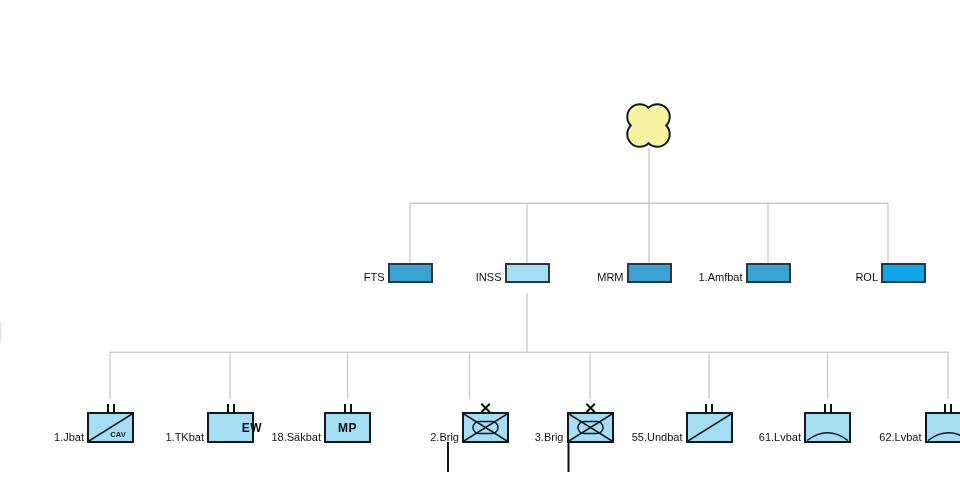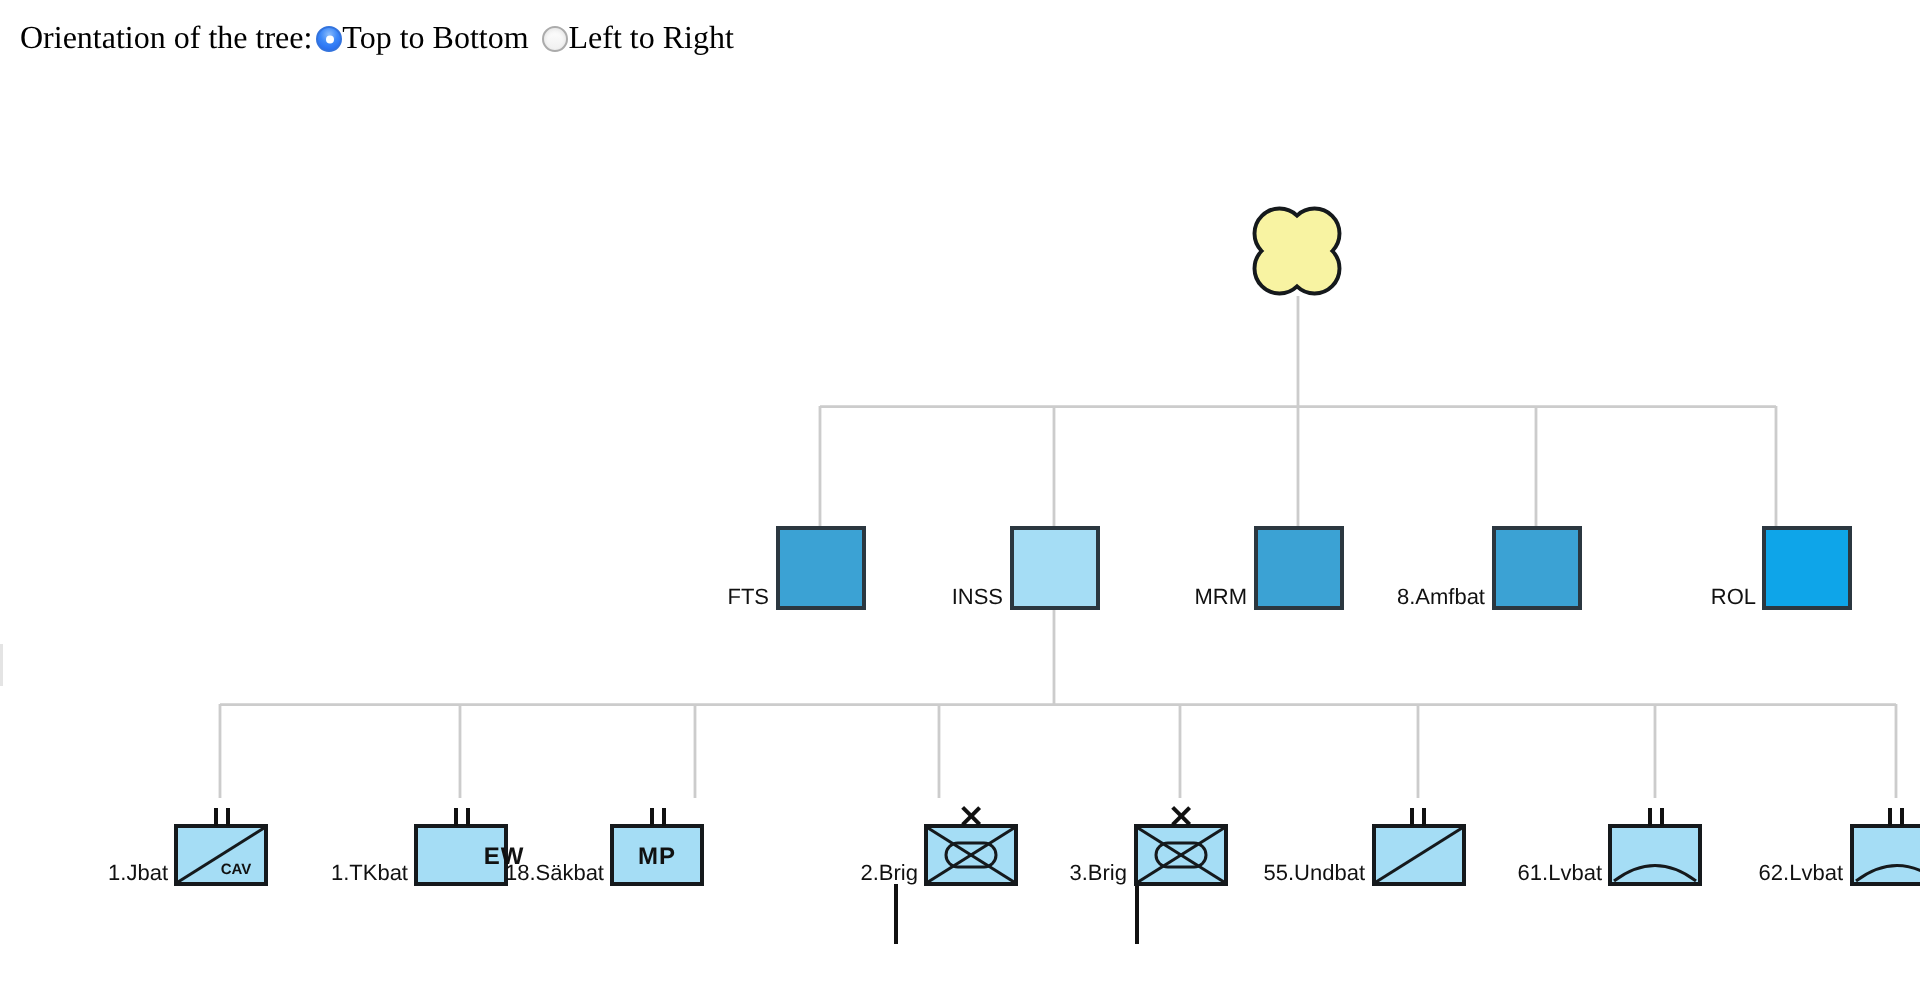--- a/index.html
+++ b/index.html
@@ -16,21 +16,21 @@
   .radio.on::after { content:""; position:absolute; width:4px; height:4px; background:#fff;
                border-radius:50%; left:50%; top:50%; transform:translate(-50%,-55%); }
   .radio.off { background:linear-gradient(#ffffff,#f0f0f0); border:1px solid #ababab;
                box-shadow:inset 0 1px 2px rgba(0,0,0,0.10); margin-left:7px; }
 
   
   .wires { position:absolute; left:0; top:0; }
 
   
   .unit { position:absolute; box-sizing:border-box; border:2px solid #2b3740; }
-  .u-row2 { width:45px; height:42px;padding-left:16px; }
+  .u-row2 { width:45px; height:20px;padding-left:16px; }
   .u-row3 { width:47px; height:31px; border-color:#15191c; }
   .nlabel { position:absolute; right:calc(100% + 5px); bottom:-2px;
             font:11px "Liberation Sans", sans-serif; color:#111; white-space:nowrap; }
   .sym { position:absolute; left:0; top:0; }
   .symtext { width:100%; height:100%; display:flex; align-items:center; justify-content:center;
              font:bold 12px "Liberation Sans", sans-serif; color:#111; letter-spacing:.5px; }
 
   
   .echelon { position:absolute; bottom:calc(100% + 1px); left:50%; transform:translateX(-50%);
              display:flex; align-items:flex-end; }
@@ -41,23 +41,20 @@
   .ech-x i:first-child { transform:translate(-50%,-50%) rotate(45deg); }
   .ech-x i:last-child  { transform:translate(-50%,-50%) rotate(-45deg); }
 
   .rootnode { position:absolute; left:626px; top:103px; width:45px; height:45px; }
 </style>
 </head>
 <body>
 
 <div class="stage">
 
-  <div class="controls">
-    <span>Orientation of the tree:</span><span class="radio on"></span><span>Top to Bottom</span><span class="radio off"></span><span>Left to Right</span>
-  </div>
 
   <svg class="wires" width="960" height="500">
     <rect x="0" y="322" width="1.5" height="21" fill="#e4e4e4"></rect>
     <path d="M649 148 V204 M410 203.3 H888 M410 203 V263 M527 203 V263 M649 203 V263 M768 203 V263 M888 203 V263" fill="none" stroke="#cccccc" stroke-width="1.4"></path>
     <path d="M527 293 V352.3 M110 352.3 H948 M110 352 V399 M230 352 V399 M347.5 352 V399 M469.5 352 V399 M590 352 V399 M709 352 V399 M827.5 352 V399 M948 352 V399" fill="none" stroke="#cccccc" stroke-width="1.4"></path>
     <path d="M448 442 V472 M568.5 442 V472" fill="none" stroke="#111" stroke-width="2"></path>
   </svg>
 
   <div class="rootnode">
     <svg width="45" height="45" viewBox="-23 -23 46 46">
@@ -68,21 +65,21 @@
   <div class="unit u-row2" style="left: 387.5px; top: 263px; background: rgb(59, 162, 212);">
     <span class="nlabel">FTS</span>
   </div>
   <div class="unit u-row2" style="left: 504.5px; top: 263px; background: rgb(165, 221, 245);">
     <span class="nlabel">INSS</span>
   </div>
   <div class="unit u-row2" style="left: 626.5px; top: 263px; background: rgb(59, 162, 212);">
     <span class="nlabel">MRM</span>
   </div>
   <div class="unit u-row2" style="left: 745.5px; top: 263px; background: rgb(59, 162, 212);">
-    <span class="nlabel">8.Amfbat</span>
+    <span class="nlabel">1.Amfbat</span>
   </div>
   <div class="unit u-row2" style="left: 881px; top: 263px; background: #0ea5e9;">
     <span class="nlabel">ROL</span>
   </div>
 
   <div class="unit u-row3" style="left: 87px; top: 412px; background: rgb(165, 221, 245);">
     <div class="echelon ech-ii">
         <i></i>
         <i></i>
       </div>
@@ -95,21 +92,21 @@
 
   <div class="unit u-row3" style="left: 207px; top: 412px; background: rgb(165, 221, 245); padding-left: 43px;">
     <div class="echelon ech-ii">
         <i></i>
         <i></i>
       </div>
     <div class="symtext">EW</div>
     <span class="nlabel">1.TKbat</span>
   </div>
 
-  <div class="unit u-row3" style="left: 305px; top: 412px; background: rgb(165, 221, 245);">
+  <div class="unit u-row3" style="left: 324px; top: 412px; background: rgb(165, 221, 245);">
     <div class="echelon ech-ii">
         <i></i>
         <i></i>
       </div>
     <div class="symtext">MP</div>
     <span class="nlabel">18.Säkbat</span>
   </div>
 
   <div class="unit u-row3" style="left: 446px; top: 412px; background: rgb(165, 221, 245); margin-left: 16px;">
     <div class="echelon ech-x">

